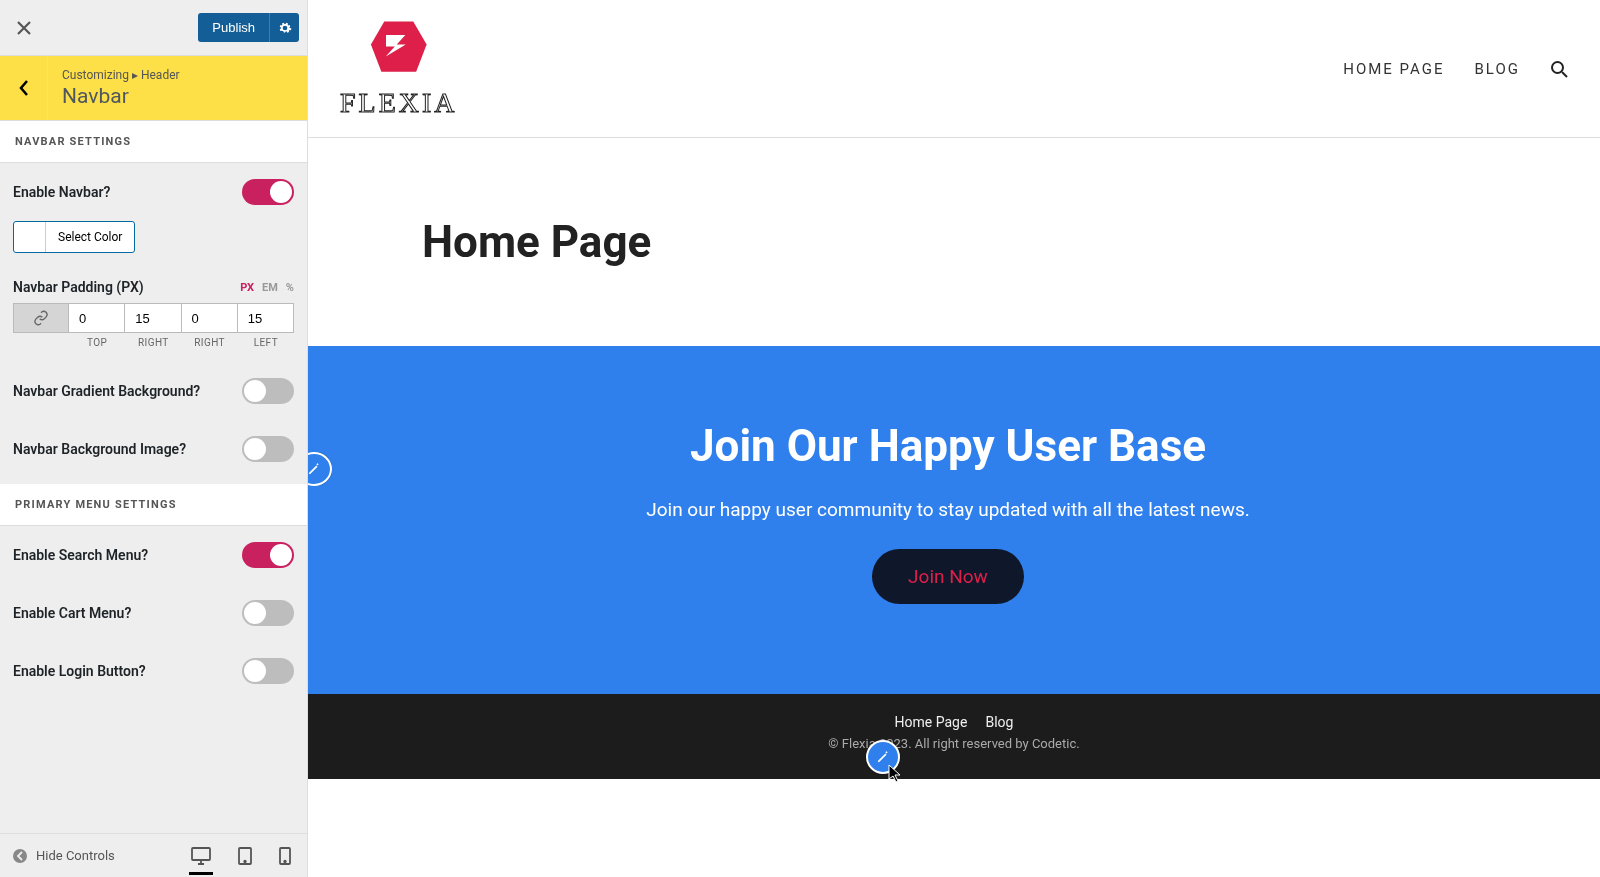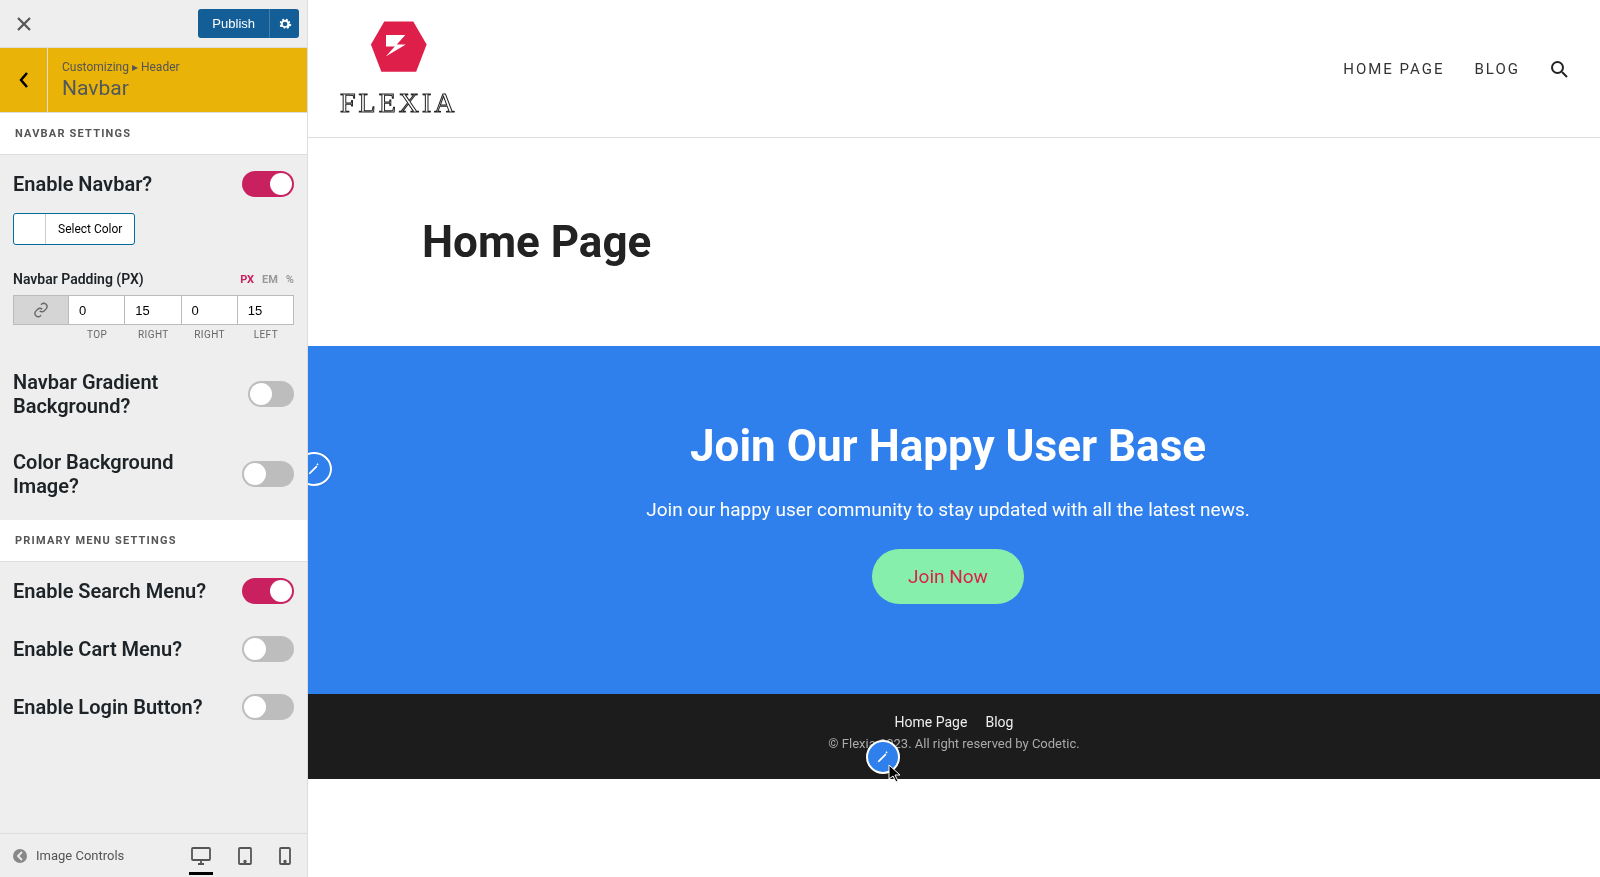--- a/index.html
+++ b/index.html
@@ -17,21 +17,21 @@
       left: 0; top: 0;
       width: 308px;
       height: 100%;
       background: #eeeeee;
       border-right: 1px solid #ddd;
       display: flex;
       flex-direction: column;
     }
     
     .sidebar-top {
-      height: 48px;
+      height: 56px;
       display: flex;
       align-items: center;
       justify-content: space-between;
       padding: 0 8px 0 0;
       border-bottom: 1px solid #ddd;
     }
     .close-btn {
       width: 48px; height: 48px;
       display: flex; align-items: center; justify-content: center;
       cursor: pointer;
@@ -56,21 +56,21 @@
       display: flex; align-items: center; justify-content: center;
       border-radius: 0 3px 3px 0;
       border-left: 1px solid rgba(255,255,255,0.2);
       cursor: pointer;
     }
     
     .breadcrumb-row {
       display: flex;
       align-items: stretch;
       border-bottom: 1px solid #ddd;
-      background: #eab308;
+      background: #fde047;
     }
     .back-btn {
       width: 48px;
       display: flex; align-items: center; justify-content: center;
       border-right: 1px solid #ddd;
       cursor: pointer;
       color: #000;
     }
     .breadcrumb-text {
       padding: 12px 14px;
@@ -101,21 +101,21 @@
       color: #555;
       border-bottom: 1px solid #ddd;
       text-transform: uppercase;
     }
     
     .control-row {
       padding: 16px 13px;
       display: flex;
       align-items: center;
       justify-content: space-between;
-      font-size: 20px;
+      font-size: 14px;
       font-weight: 600;
       color: #1d2327;
     }
     
     .toggle {
       width: 52px; height: 26px;
       border-radius: 13px;
       position: relative;
       cursor: pointer;
     }
@@ -280,21 +280,21 @@
       background: #2f80ed;
       margin-top: 78px;
       color: #fff;
       text-align: center;
       padding: 74px 20px 90px 8px;
     }
     .hero h2 { font-size: 44px; font-weight: 700; }
     .hero p { font-size: 19px; margin-top: 26px; }
     .hero .cta {
       display: inline-block;
-      background: #86efac;
+      background: #0f172a;
       color: #dd1f4a;
       padding: 16px 36px;
       border-radius: 40px;
       font-size: 19px;
       margin-top: 28px;
       cursor: pointer;
     }
     
     .site-footer {
       background: #1c1c1c;
@@ -408,21 +408,21 @@
     </div>
 
     <div class="control-row" style="padding-top:30px">
       <span>Navbar Gradient Background?</span>
       <div class="toggle off">
           <div class="toggle-knob"></div>
         </div>
     </div>
 
     <div class="control-row" style="padding-bottom:22px">
-      <span>Color Background Image?</span>
+      <span>Navbar Background Image?</span>
       <div class="toggle off">
           <div class="toggle-knob"></div>
         </div>
     </div>
 
     <div class="section-header">Primary Menu Settings</div>
 
     <div class="control-row">
       <span>Enable Search Menu?</span>
       <div class="toggle on">
@@ -445,21 +445,21 @@
     </div>
 
   </div>
 
   <div class="sidebar-bottom">
     <div class="hide-controls">
       <svg width="16" height="16" viewBox="0 0 16 16">
           <circle cx="8" cy="8" r="7" fill="#888"></circle>
           <path d="M10 4 L6 8 L10 12" stroke="#eee" stroke-width="1.8" fill="none"></path>
         </svg>
-      <span>Image Controls</span>
+      <span>Hide Controls</span>
     </div>
     <div class="device-icons">
       <div class="dev active">
         <svg width="20" height="18" viewBox="0 0 20 18" fill="none" stroke="currentColor" stroke-width="1.8">
             <rect x="1" y="1" width="18" height="12" rx="1"></rect>
             <path d="M7 17h6M10 13v4"></path>
           </svg>
       </div>
       <div class="dev">
         <svg width="16" height="18" viewBox="0 0 16 18" fill="none" stroke="currentColor" stroke-width="1.8">

